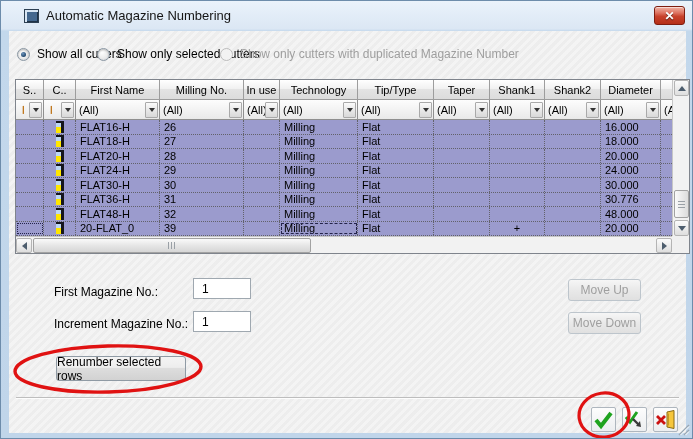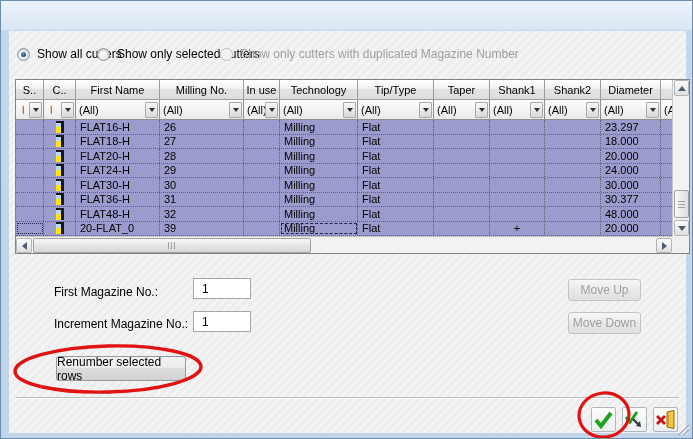--- a/index.html
+++ b/index.html
@@ -164,20 +164,27 @@
   #ok-btn { left:590px; } #apply-btn { left:621px; } #exit-btn { left:652px; }
 
   .annotation { position:absolute; pointer-events:none; }
   .grip { position:absolute; right:2px; bottom:2px; }
 </style>
 </head>
 <body>
 
 <div class="window">
 
+  <div class="titlebar">
+    <div class="title-icon"></div>
+    <div class="title">Automatic Magazine Numbering</div>
+    <div class="close-btn">
+      <span>✕</span>
+    </div>
+  </div>
 
   <div class="content"></div>
 
   <div class="radio-item" style="left:16px; top:46px;">
     <span class="radio selected"></span>
     <span class="radio-label">Show all cutters</span>
   </div>
   <div class="radio-item" style="left:96px; top:46px;">
     <span class="radio"></span>
     <span class="radio-label">Show only selected cutters</span>
@@ -259,21 +266,21 @@
               <span class="cutter-icon"></span>
             </div>
             <div class="tcell" style="width: 84px;">FLAT16-H</div>
             <div class="tcell" style="width: 84px;">26</div>
             <div class="tcell" style="width: 36px;"></div>
             <div class="tcell" style="width: 78px;">Milling</div>
             <div class="tcell" style="width: 76px;">Flat</div>
             <div class="tcell" style="width: 56px;"></div>
             <div class="tcell center" style="width: 55px;"></div>
             <div class="tcell" style="width: 56px;"></div>
-            <div class="tcell" style="width: 60px;">23.297</div>
+            <div class="tcell" style="width: 60px;">16.000</div>
             <div class="tcell" style="width: 40px;"></div>
           </div>
           <div class="trow">
             <div class="tcell" style="width: 28px;"></div>
             <div class="tcell center" style="width: 32px;">
               <span class="cutter-icon"></span>
             </div>
             <div class="tcell" style="width: 84px;">FLAT18-H</div>
             <div class="tcell" style="width: 84px;">27</div>
             <div class="tcell" style="width: 36px;"></div>
@@ -339,21 +346,21 @@
               <span class="cutter-icon"></span>
             </div>
             <div class="tcell" style="width: 84px;">FLAT36-H</div>
             <div class="tcell" style="width: 84px;">31</div>
             <div class="tcell" style="width: 36px;"></div>
             <div class="tcell" style="width: 78px;">Milling</div>
             <div class="tcell" style="width: 76px;">Flat</div>
             <div class="tcell" style="width: 56px;"></div>
             <div class="tcell center" style="width: 55px;"></div>
             <div class="tcell" style="width: 56px;"></div>
-            <div class="tcell" style="width: 60px;">30.377</div>
+            <div class="tcell" style="width: 60px;">30.776</div>
             <div class="tcell" style="width: 40px;"></div>
           </div>
           <div class="trow">
             <div class="tcell" style="width: 28px;"></div>
             <div class="tcell center" style="width: 32px;">
               <span class="cutter-icon"></span>
             </div>
             <div class="tcell" style="width: 84px;">FLAT48-H</div>
             <div class="tcell" style="width: 84px;">32</div>
             <div class="tcell" style="width: 36px;"></div>

